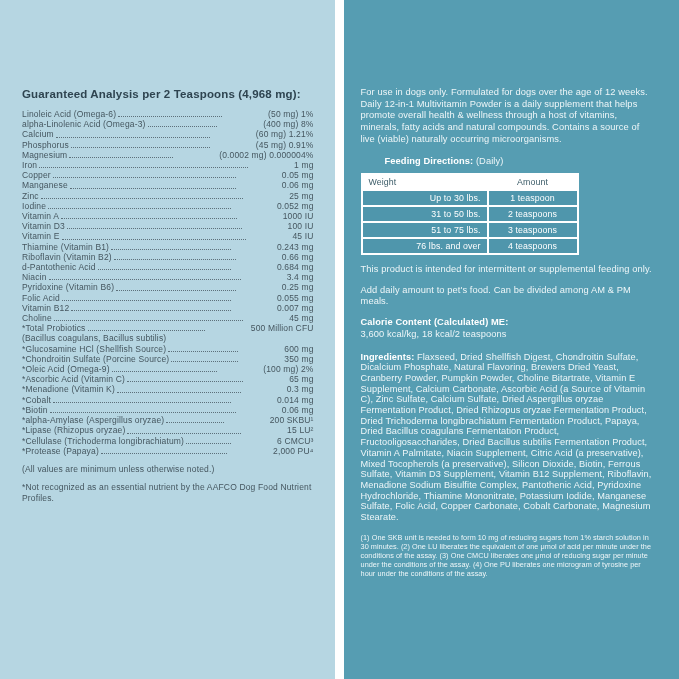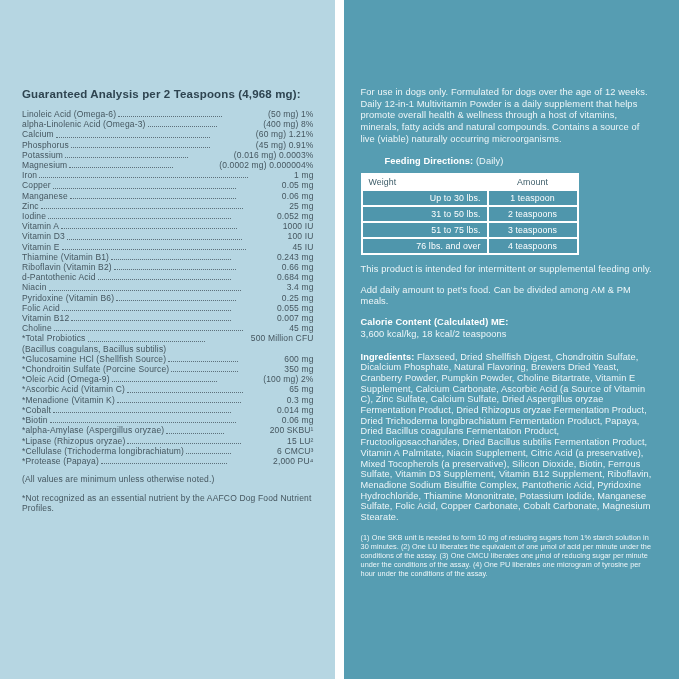--- a/index.html
+++ b/index.html
@@ -114,25 +114,20 @@
         </div>
         <div class="ga-row">
           <span class="ga-name">Calcium</span>
           <span class="ga-leader"></span>
           <span class="ga-value">(60 mg) 1.21%</span>
         </div>
         <div class="ga-row">
           <span class="ga-name">Phosphorus</span>
           <span class="ga-leader"></span>
           <span class="ga-value">(45 mg) 0.91%</span>
-        </div>
-        <div class="ga-row">
-          <span class="ga-name">Potassium</span>
-          <span class="ga-leader"></span>
-          <span class="ga-value">(0.016 mg) 0.0003%</span>
         </div>
         <div class="ga-row">
           <span class="ga-name">Magnesium</span>
           <span class="ga-leader"></span>
           <span class="ga-value">(0.0002 mg) 0.000004%</span>
         </div>
         <div class="ga-row">
           <span class="ga-name">Iron</span>
           <span class="ga-leader"></span>
           <span class="ga-value">1 mg</span>

